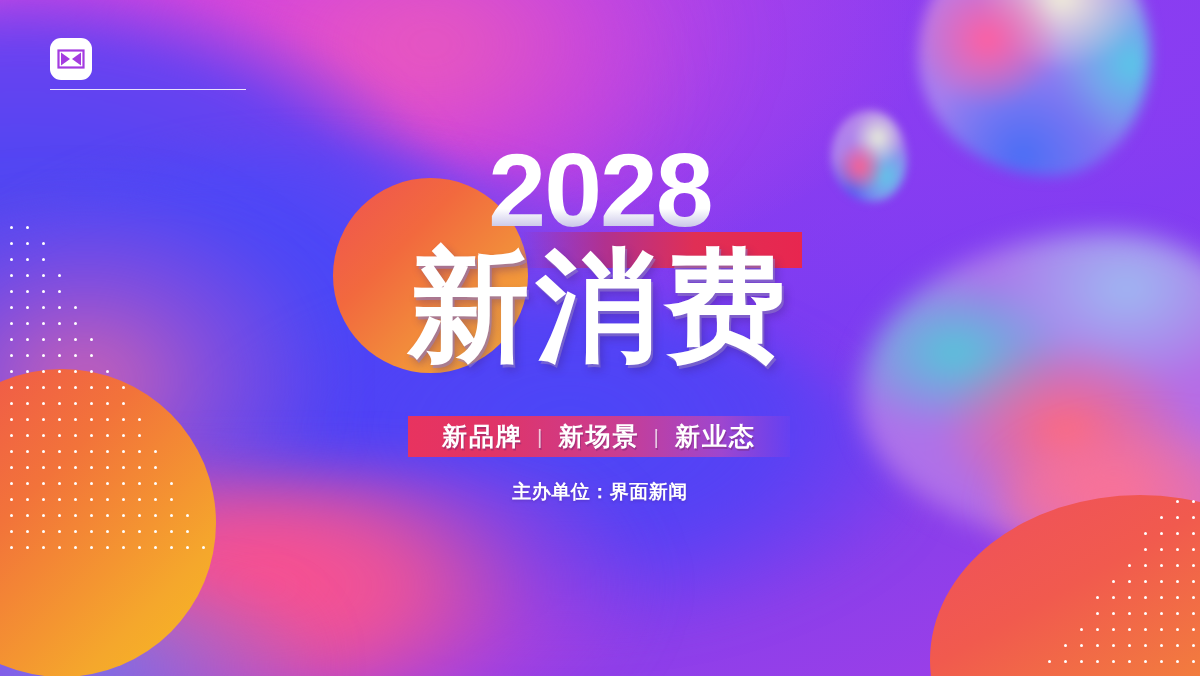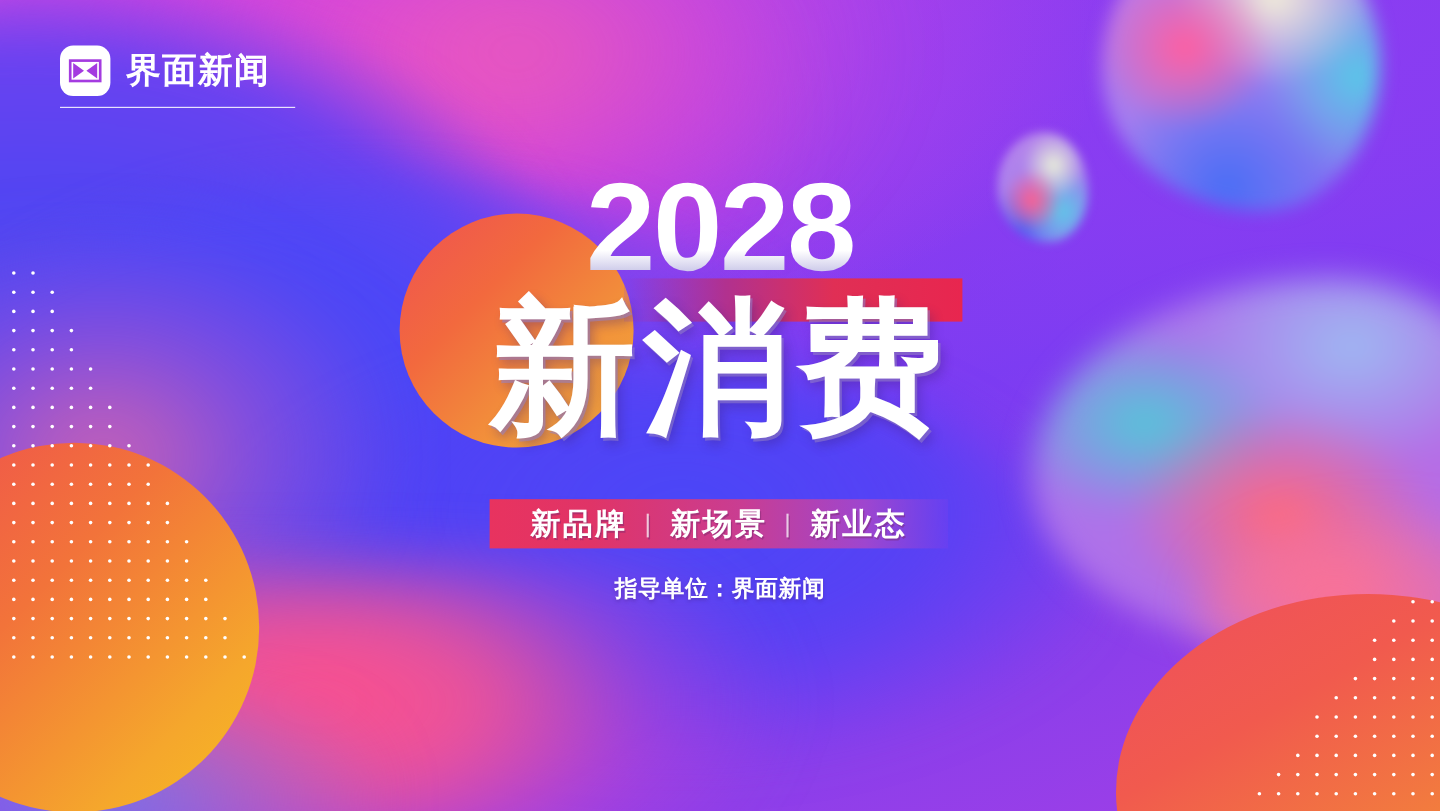--- a/index.html
+++ b/index.html
@@ -553,38 +553,37 @@
 
   <div class="logo-block">
     <div class="logo-row">
       <div class="logo-mark">
         <svg width="42" height="42" viewBox="0 0 42 42" aria-hidden="true">
           <rect x="8.5" y="12.5" width="25" height="17" fill="none" stroke="#a43be0" stroke-width="2.2"></rect>
           <path d="M11 14.6 L20 21 L11 27.4 Z" fill="#a43be0"></path>
           <path d="M31 14.6 L22 21 L31 27.4 Z" fill="#a43be0"></path>
         </svg>
       </div>
-      <div class="logo-wordmark">界面新闻</div>
     </div>
     <div class="logo-divider"></div>
   </div>
 
   <div class="center-block">
     <div class="year">2028</div>
 
     <div class="title-bar"></div>
     <div class="main-title">新消费</div>
 
     <div class="tag-bar"></div>
     <div class="tag-text">
       <span>新品牌</span>
       <span class="tag-sep">|</span>
       <span>新场景</span>
       <span class="tag-sep">|</span>
       <span>新业态</span>
     </div>
 
     <div class="credits">
-      <div>指导单位：界面新闻</div>
+      <div>主办单位：界面新闻</div>
     </div>
   </div>
 
 </div>
 
 </body></html>

